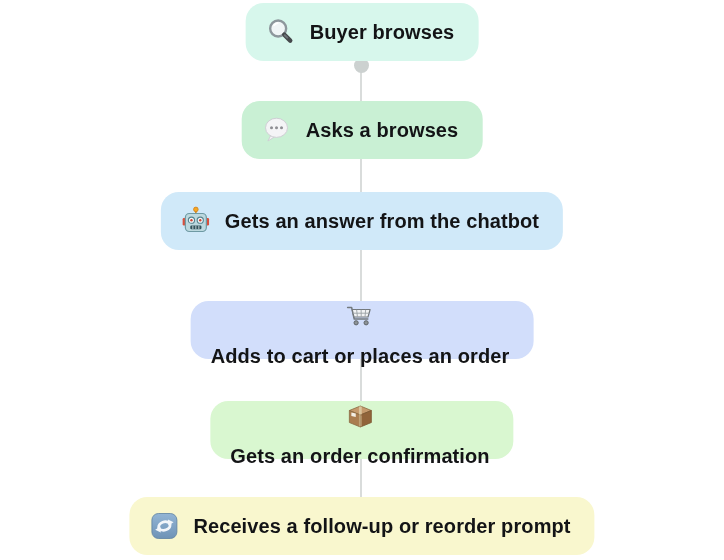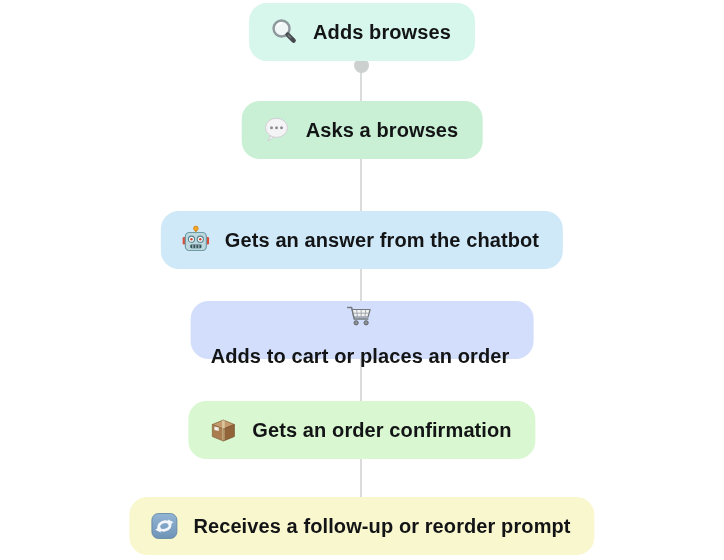--- a/index.html
+++ b/index.html
@@ -46,43 +46,43 @@
   }
   .step .icon{
     width:30px;height:30px;
     display:inline-flex;
     align-items:center;
     justify-content:center;
     flex:0 0 auto;
   }
   .s1{top:3px;}
   .s2{top:101px;}
-  .s3{top:211px;}
+  .s3{top:192px;}
   .s4{top:301px;}
-  .s5{top:401px;}
+  .s5{top:401px;flex-direction:column;}
   .s6{top:497px;}
 </style>
 </head>
 <body>
 
 <div class="canvas">
 
   <div class="connector-line"></div>
   <div class="connector-dot"></div>
 
   <div class="step s1" style="background: rgb(215, 247, 236);">
     <span class="icon">
       <svg width="30" height="30" viewBox="0 0 30 30">
         <circle cx="12.5" cy="11.5" r="8" fill="#f0f5f6" stroke="#8d979c" stroke-width="2.4"></circle>
         <path d="M8.5 8.2 A5.4 5.4 0 0 1 12 6.2" fill="none" stroke="#ffffff" stroke-width="1.8" stroke-linecap="round"></path>
         <line x1="18.6" y1="17.6" x2="24.6" y2="23.6" stroke="#45494c" stroke-width="4.4" stroke-linecap="round"></line>
         <line x1="19.2" y1="18.2" x2="21.6" y2="20.6" stroke="#6d7378" stroke-width="2" stroke-linecap="round"></line>
       </svg>
     </span>
-    <span class="label">Adds browses</span>
+    <span class="label">Buyer browses</span>
   </div>
 
   <div class="step s2" style="background: rgb(201, 240, 212);">
     <span class="icon">
       <svg width="30" height="30" viewBox="0 0 30 30">
         <path d="M9 20.5 L6.2 26 L13 21.8 Z" fill="#f4f4f6" stroke="#cfcfd4" stroke-width="1"></path>
         <ellipse cx="14.8" cy="12.8" rx="11" ry="9.6" fill="#f4f4f6" stroke="#cfcfd4" stroke-width="1"></ellipse>
         <circle cx="9.8" cy="12.8" r="1.5" fill="#8e8e93"></circle>
         <circle cx="14.8" cy="12.8" r="1.5" fill="#8e8e93"></circle>
         <circle cx="19.8" cy="12.8" r="1.5" fill="#8e8e93"></circle>

